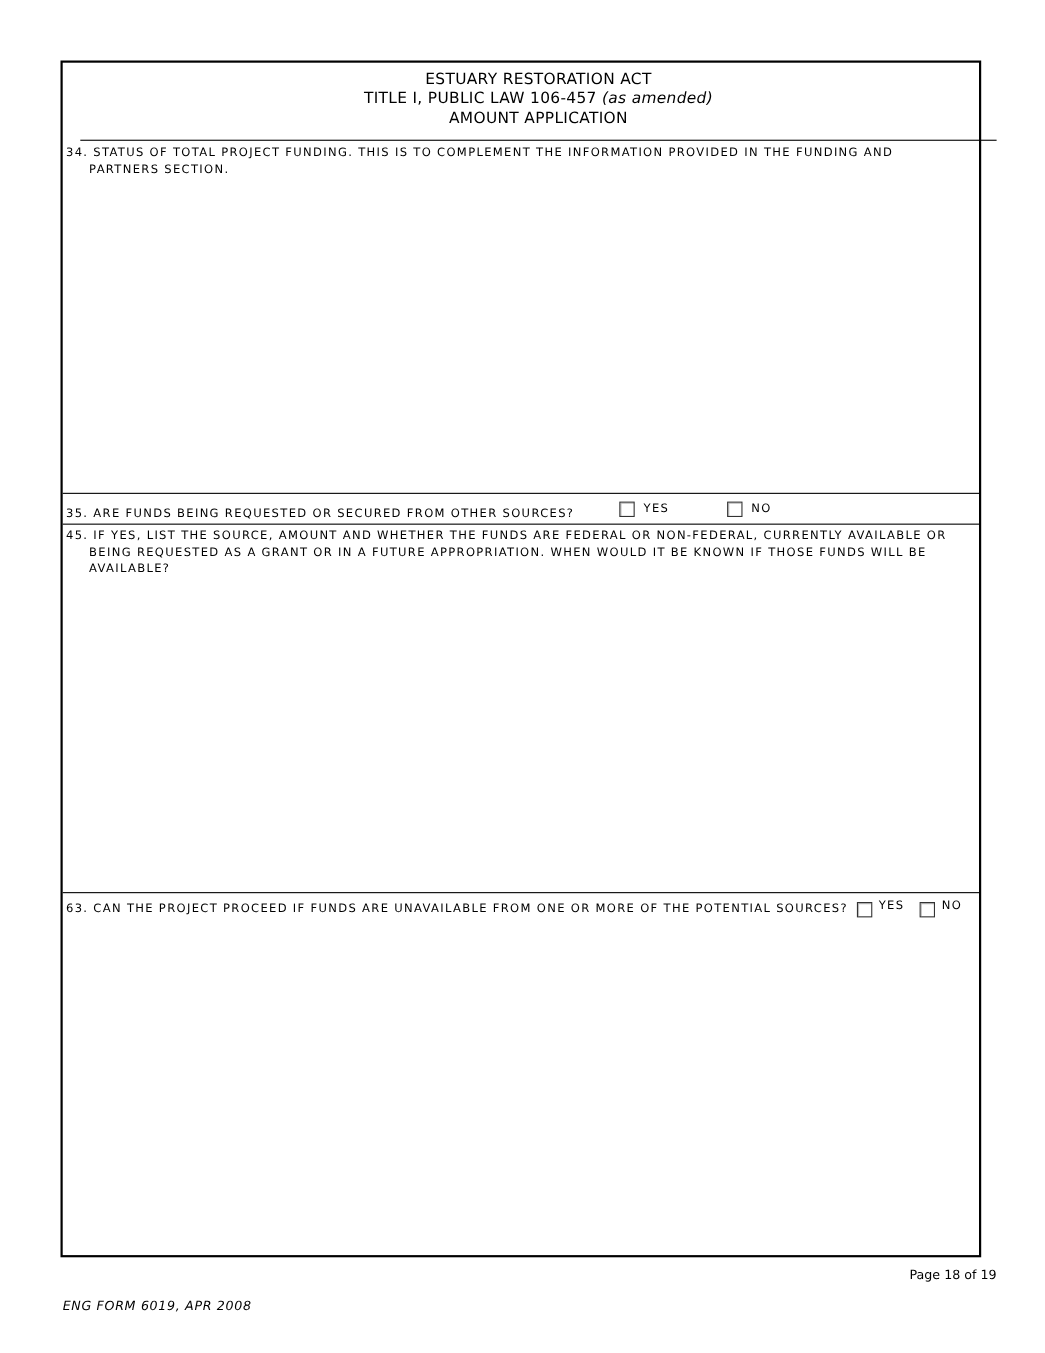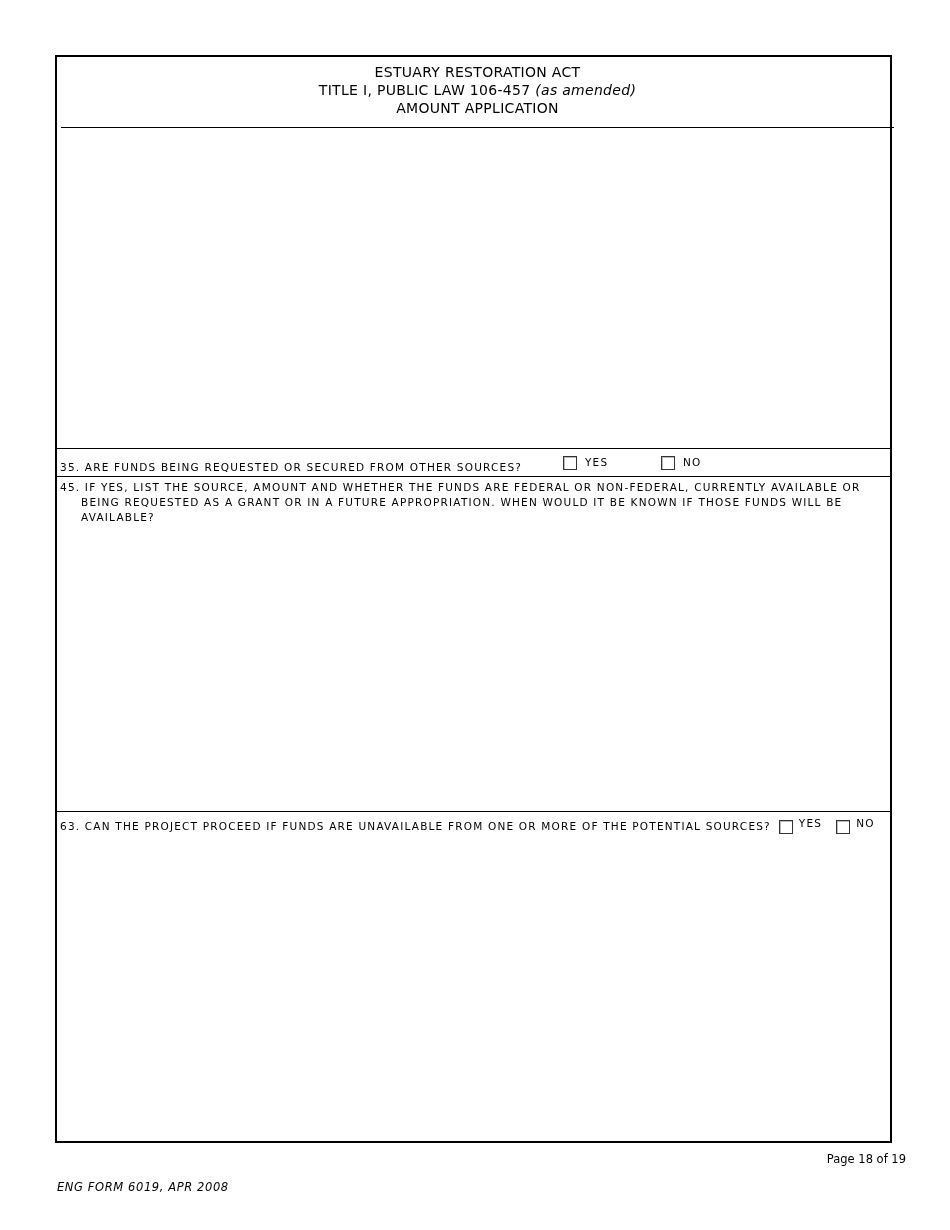--- a/index.html
+++ b/index.html
@@ -1,18 +1,18 @@
 <!DOCTYPE html>
 <html><head>
   <meta charset="utf-8">
   <style>
     html, body { margin: 0; padding: 0; background: #ffffff; }
     body { width: 950px; height: 1230px; position: relative; font-family: "DejaVu Sans", sans-serif; color: #000; }
     .page-frame { position: absolute; left: 55px; top: 55px; width: 837px; height: 1088px; border: 2px solid #000; box-sizing: border-box; }
-    .header { position: absolute; left: 4px; top: 0; width: 100%; height: 70px; border-bottom: 1.5px solid #000; text-align: center; font-size: 14px; letter-spacing: 0.3px; }
+    .header { position: absolute; left: 16px; top: 0; width: 100%; height: 70px; border-bottom: 1.5px solid #000; text-align: center; font-size: 14px; letter-spacing: 0.3px; }
     .header .line { line-height: 18px; }
     .header .l1 { margin-top: 6px; }
     .header i { font-style: italic; text-align: center; }
     .section { position: absolute; left: 0; width: 100%; box-sizing: border-box; border-bottom: 1.5px solid #000; }
     .q { font-size: 10.5px; letter-spacing: 1.2px; line-height: 15px; padding-left: 24px; text-indent: -21px; padding-right: 20px; position: relative; }
     .q-inline { font-size: 10.5px; letter-spacing: 1.2px; line-height: 15px; padding-left: 3px; white-space: nowrap; display: flex; align-items: flex-end; }
     .cb-wrap { display: inline-flex; align-items: center; }
     .cb { width: 14px; height: 14px; border: 1px solid #333; box-sizing: border-box; display: inline-block; background: #fff; box-shadow: inset 1px 1px 0 #bbb; }
     .cb-label { margin-left: 8px; font-size: 10.5px; letter-spacing: 1.2px; }
     .footer-left { position: absolute; left: 57px; top: 1180px; font-size: 11.5px; font-style: italic; letter-spacing: 0.6px; }
@@ -25,20 +25,21 @@
   <div class="header">
     <div class="line l1">ESTUARY RESTORATION ACT</div>
     <div class="line">
       <span>TITLE I, PUBLIC LAW 106-457</span>
       <i>(as amended)</i>
     </div>
     <div class="line">AMOUNT APPLICATION</div>
   </div>
 
   <div class="section" style="top:70px;height:322px;">
+    <div class="q" style="margin-top:5px;">34. STATUS OF TOTAL PROJECT FUNDING. THIS IS TO COMPLEMENT THE INFORMATION PROVIDED IN THE FUNDING AND PARTNERS SECTION.</div>
     <div style="position:absolute;left:0;top:38px;right:0;bottom:0;"></div>
   </div>
 
   <div class="section" style="top:392px;height:28px;">
     <div class="q-inline" style="height:26px;">
       <span>35. ARE FUNDS BEING REQUESTED OR SECURED FROM OTHER SOURCES?</span>
       <span class="cb-wrap" style="position:absolute;left:506px;top:6px;">
         <span class="cb"></span>
         <span class="cb-label">YES</span>
       </span>

